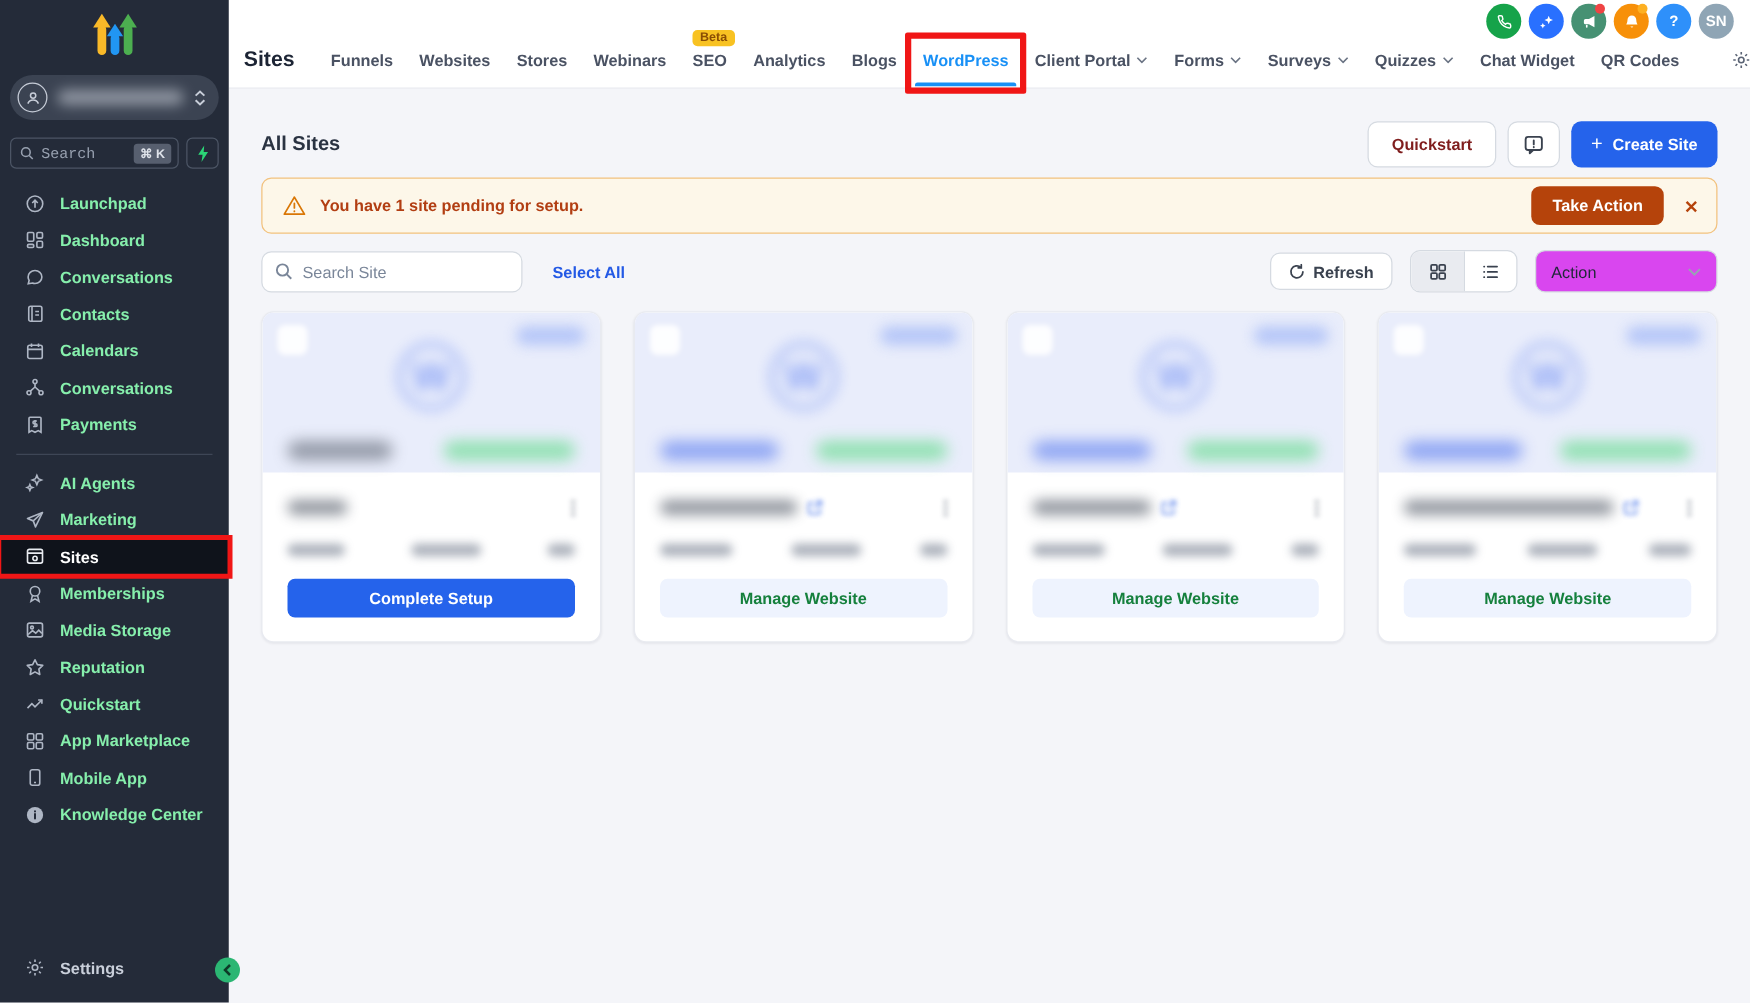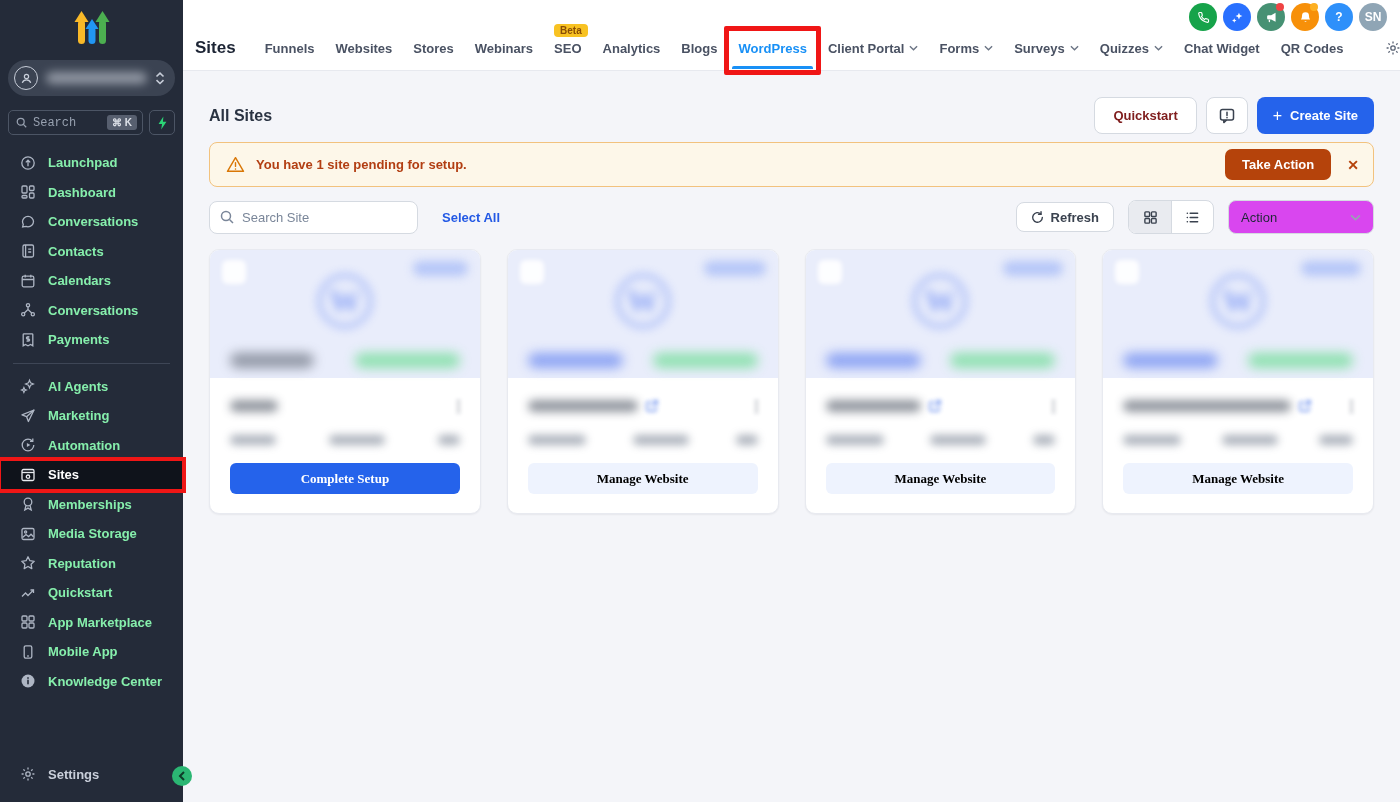--- a/index.html
+++ b/index.html
@@ -101,21 +101,21 @@
   .vt-seg { width:42px; display:flex; align-items:center; justify-content:center;
     color:#3A424F; cursor:pointer; }
   .vt-seg.active { background:#E9EBF0; }
   .vt-seg + .vt-seg { border-left:1px solid #D5DAE1; }
   .action-select { width:146px; height:34px; background:#d946ef; border:1px solid #D5DAE1;
     border-radius:8px; display:flex; align-items:center; padding:0 12px; cursor:pointer; }
   .action-select span { font-size:13px; color:#1F2737; }
   .action-select svg { margin-left:auto; color:#98A2B3; }
 
   
-  .cards { margin-top:15px; display:grid; grid-template-columns:repeat(4,1fr); gap:26px;font-family:Liberation Serif, serif; }
+  .cards { margin-top:15px; display:grid; grid-template-columns:repeat(4,1fr); gap:26px; }
   .card { background:#fff; border:1px solid #E8EAF0; border-radius:10px; overflow:hidden;
     box-shadow:0 1px 2px rgba(16,24,40,.06); height:265px; position:relative; }
   .card-hd { position:relative; height:128px; background:#E9EDFB; }
   .card-check { position:absolute; top:10px; left:12px; width:24px; height:24px;
     background:rgba(255,255,255,.9); border-radius:6px; filter:blur(2px); cursor:pointer; }
   .hd-pill { position:absolute; top:11px; right:12px; height:15px; border-radius:8px;
     background:#A9BDF7; filter:blur(5px); opacity:.8; }
   .wp-blur { position:absolute; top:24px; left:50%; transform:translateX(-50%);
     width:54px; height:54px; border:3px solid #4E74F2; border-radius:50%; color:#4E74F2;
     font-weight:700; font-size:32px; display:flex; align-items:center; justify-content:center;
@@ -131,21 +131,21 @@
   .t-bar { height:12px; background:#4A5260; border-radius:6px; filter:blur(5px); opacity:.6; }
   .t-link { margin-left:8px; color:#3B6BE8; filter:blur(2px); opacity:.8; display:flex; }
   .kebab { margin-left:auto; display:flex; flex-direction:column; gap:2px;
     filter:blur(2px); opacity:.6; cursor:pointer; }
   .kebab i { width:3px; height:3px; background:#5B6475; border-radius:50%; }
   .meta-row { margin-top:21px; display:flex; align-items:center; }
   .m-bar { height:10px; background:#8A92A0; border-radius:5px; filter:blur(4px); opacity:.7; }
   .m-mid { margin-left:auto; margin-right:auto; }
   .card-cta { margin:18px 0 0; width:100%; height:31px; border-radius:6px; font-size:13px; }
   .cta-primary { background:#2563EB; color:#fff; }
-  .cta-soft { background:#EEF3FE; color:#000000; }
+  .cta-soft { background:#EEF3FE; color:#15803d; }
 
   svg { display:block; }
 </style>
 </head>
 <body>
 
 <aside class="sidebar">
   <div class="logo-wrap">
     <svg width="42" height="36" viewBox="0 0 42 36">
       <g>
@@ -254,28 +254,20 @@
           <path d="M3.9 9.6l.7 1.7 1.7.7-1.7.7-.7 1.7-.7-1.7-1.7-.7 1.7-.7z"></path>
         </svg>
       <span>AI Agents</span>
       </li>
     <li>
       <svg width="16" height="16" viewBox="0 0 16 16" fill="none" stroke="currentColor" stroke-width="1.3" stroke-linejoin="round">
           <path d="M14 2 2 6.8l4.6 1.9L8.4 13.5 14 2z"></path>
           <path d="M6.6 8.7 14 2"></path>
         </svg>
       <span>Marketing</span>
-      </li>
-    <li>
-      <svg width="16" height="16" viewBox="0 0 16 16" fill="none" stroke="currentColor" stroke-width="1.3">
-          <path d="M13.8 8A5.8 5.8 0 1 1 8 2.2c1.7 0 3.3.8 4.4 2"></path>
-          <path d="M12.8 1.6v2.8H10"></path>
-          <path d="M6.9 5.9v4.2l3.4-2.1z" fill="currentColor" stroke="none"></path>
-        </svg>
-      <span>Automation</span>
       </li>
     <li class="active">
       <svg width="16" height="16" viewBox="0 0 16 16" fill="none" stroke="currentColor" stroke-width="1.3">
           <rect x="2" y="2.5" width="12" height="11" rx="1.5"></rect>
           <path d="M2 5.5h12"></path>
           <circle cx="8" cy="9.7" r="1.7"></circle>
         </svg>
       <span>Sites</span>
       </li>
     <li>

